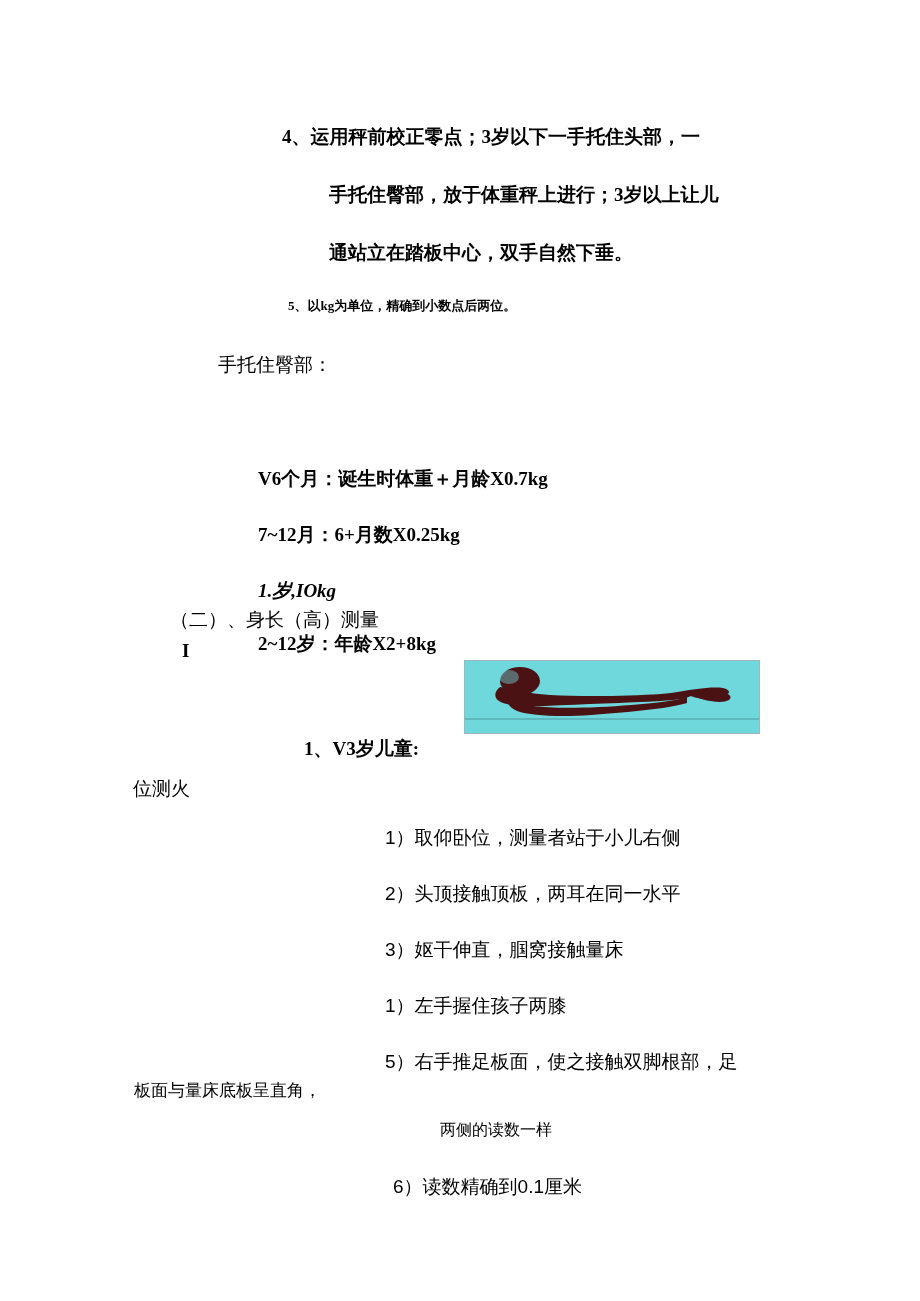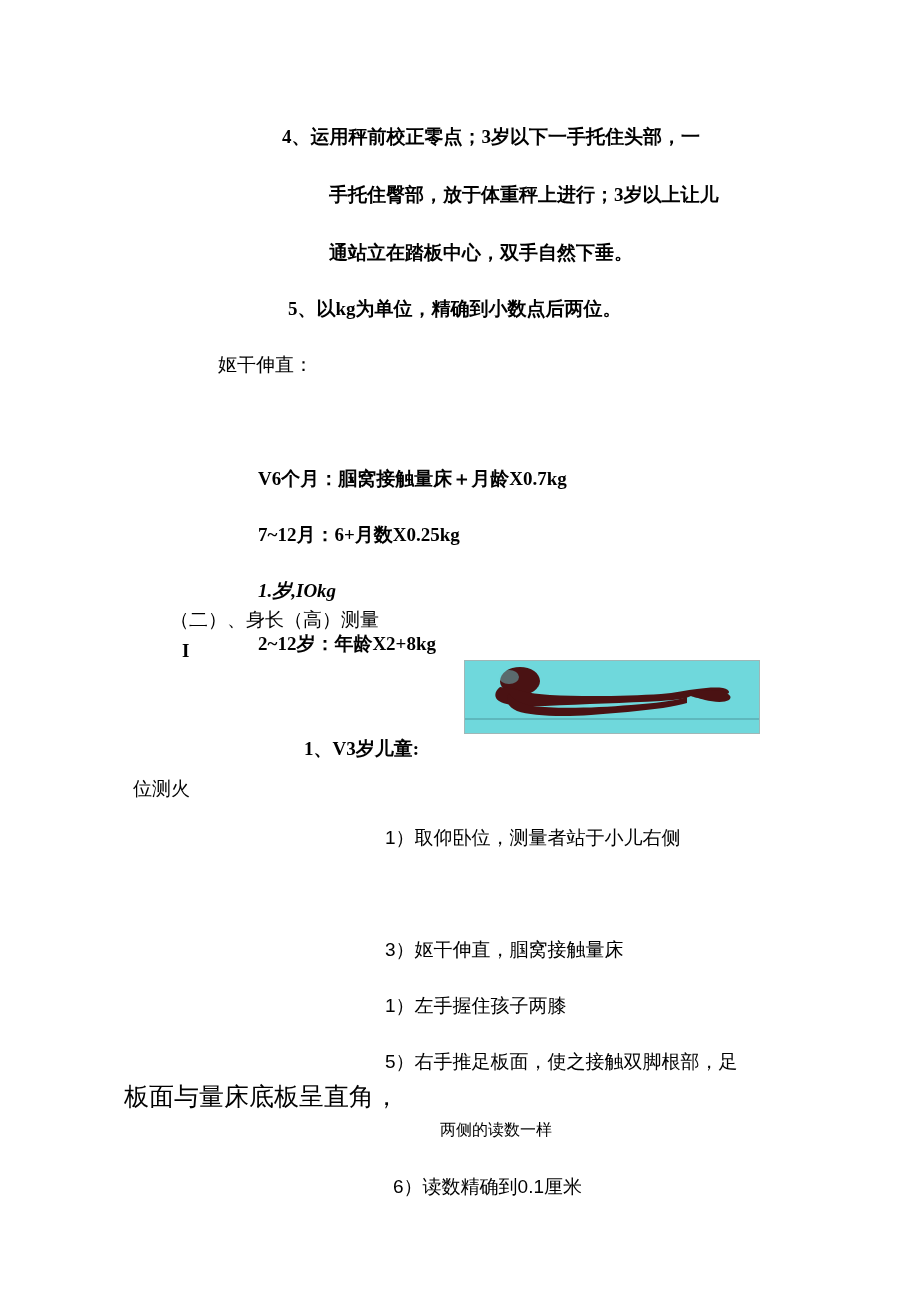--- a/index.html
+++ b/index.html
@@ -40,23 +40,23 @@
   }
 </style>
 </head>
 <body>
 
 <div class="page">
 
   <div class="line bold" style="left:282px; top:126px; font-size:19px;">4、运用秤前校正零点；3岁以下一手托住头部，一</div>
   <div class="line bold" style="left:329px; top:184px; font-size:19px;">手托住臀部，放于体重秤上进行；3岁以上让儿</div>
   <div class="line bold" style="left:329px; top:242px; font-size:19px;">通站立在踏板中心，双手自然下垂。</div>
-  <div class="line bold" style="left:288px; top:298px; font-size:19px;">5、以kg为单位，精确到小数点后两位。</div>
-  <div class="line cn" style="left:218px; top:354px; font-size:19px;">妪干伸直：</div>
-  <div class="line bold" style="left:258px; top:468px; font-size:19px;">V6个月：腘窝接触量床＋月龄X0.7kg</div>
+  <div class="line bold" style="left:288px; top:298px; font-size:13px;">5、以kg为单位，精确到小数点后两位。</div>
+  <div class="line cn" style="left:218px; top:354px; font-size:19px;">手托住臀部：</div>
+  <div class="line bold" style="left:258px; top:468px; font-size:19px;">V6个月：诞生时体重＋月龄X0.7kg</div>
   <div class="line bold" style="left:258px; top:524px; font-size:19px;">7~12月：6+月数X0.25kg</div>
   <div class="line bold" style="left:258px; top:580px; font-size:19px; font-style:italic;">1.岁,IOkg</div>
   <div class="line cn" style="left:170px; top:609px; font-size:19px;">（二）、身长（高）测量</div>
   <div class="line bold" style="left:182px; top:640px; font-size:19px;">I</div>
   <div class="line bold" style="left:258px; top:633px; font-size:19px;">2~12岁：年龄X2+8kg</div>
 
   <div class="fig-wrap" style="left:464px; top:660px; width:294px; height:72px;">
     <svg class="fig-svg" width="294" height="72" viewBox="0 0 294 72" xmlns="http://www.w3.org/2000/svg">
       <rect x="0" y="0" width="294" height="72" fill="#6fd8dc"></rect>
       <g fill="#4a1213">
@@ -66,20 +66,21 @@
         <path d="M226 33 C234 29 246 28 256 30 C264 32 268 36 264 39 C259 42 248 41 240 39 C233 37 228 36 226 35 Z"></path>
         <ellipse cx="44" cy="16" rx="10" ry="7" fill="#6fd8dc" opacity="0.45"></ellipse>
       </g>
       <path d="M0 58 L294 58" stroke="#3e7f83" stroke-width="2" fill="none" opacity="0.35"></path>
     </svg>
   </div>
 
   <div class="line bold" style="left:304px; top:738px; font-size:19px;">1、V3岁儿童:</div>
   <div class="line cn" style="left:133px; top:778px; font-size:19px;">位测火</div>
   <div class="line cn" style="left:385px; top:827px; font-size:19px;">1）取仰卧位，测量者站于小儿右侧</div>
+  <div class="line cn" style="left:385px; top:883px; font-size:19px;">2）头顶接触顶板，两耳在同一水平</div>
   <div class="line cn" style="left:385px; top:939px; font-size:19px;">3）妪干伸直，腘窝接触量床</div>
   <div class="line cn" style="left:385px; top:995px; font-size:19px;">1）左手握住孩子两膝</div>
   <div class="line cn" style="left:385px; top:1051px; font-size:19px;">5）右手推足板面，使之接触双脚根部，足</div>
-  <div class="line cn" style="left:124px; top:1081px; font-size:25px;">板面与量床底板呈直角，</div>
+  <div class="line cn" style="left:134px; top:1081px; font-size:17px;">板面与量床底板呈直角，</div>
   <div class="line cn" style="left:440px; top:1120px; font-size:16px;">两侧的读数一样</div>
   <div class="line cn" style="left:393px; top:1176px; font-size:19px;">6）读数精确到0.1厘米</div>
 
 </div>
 
 </body></html>

